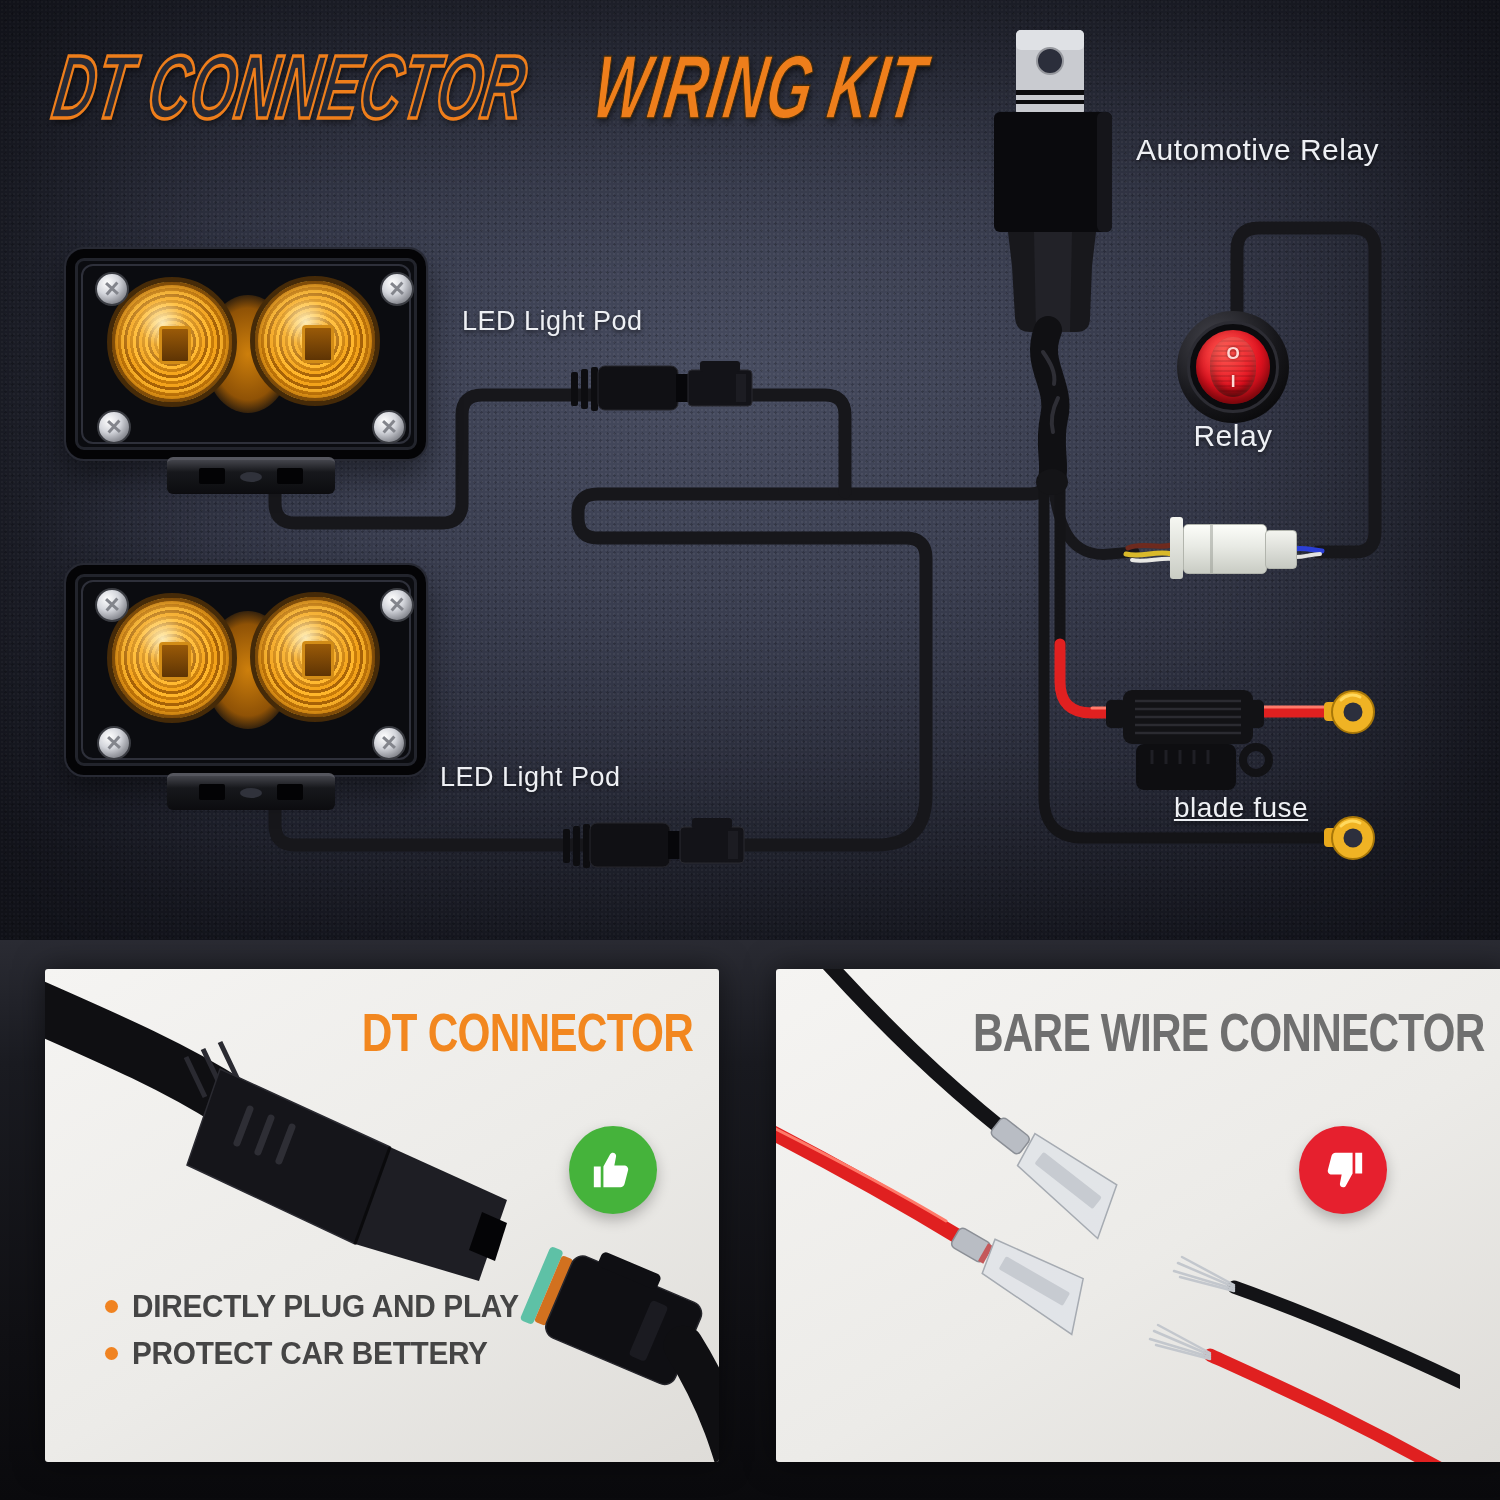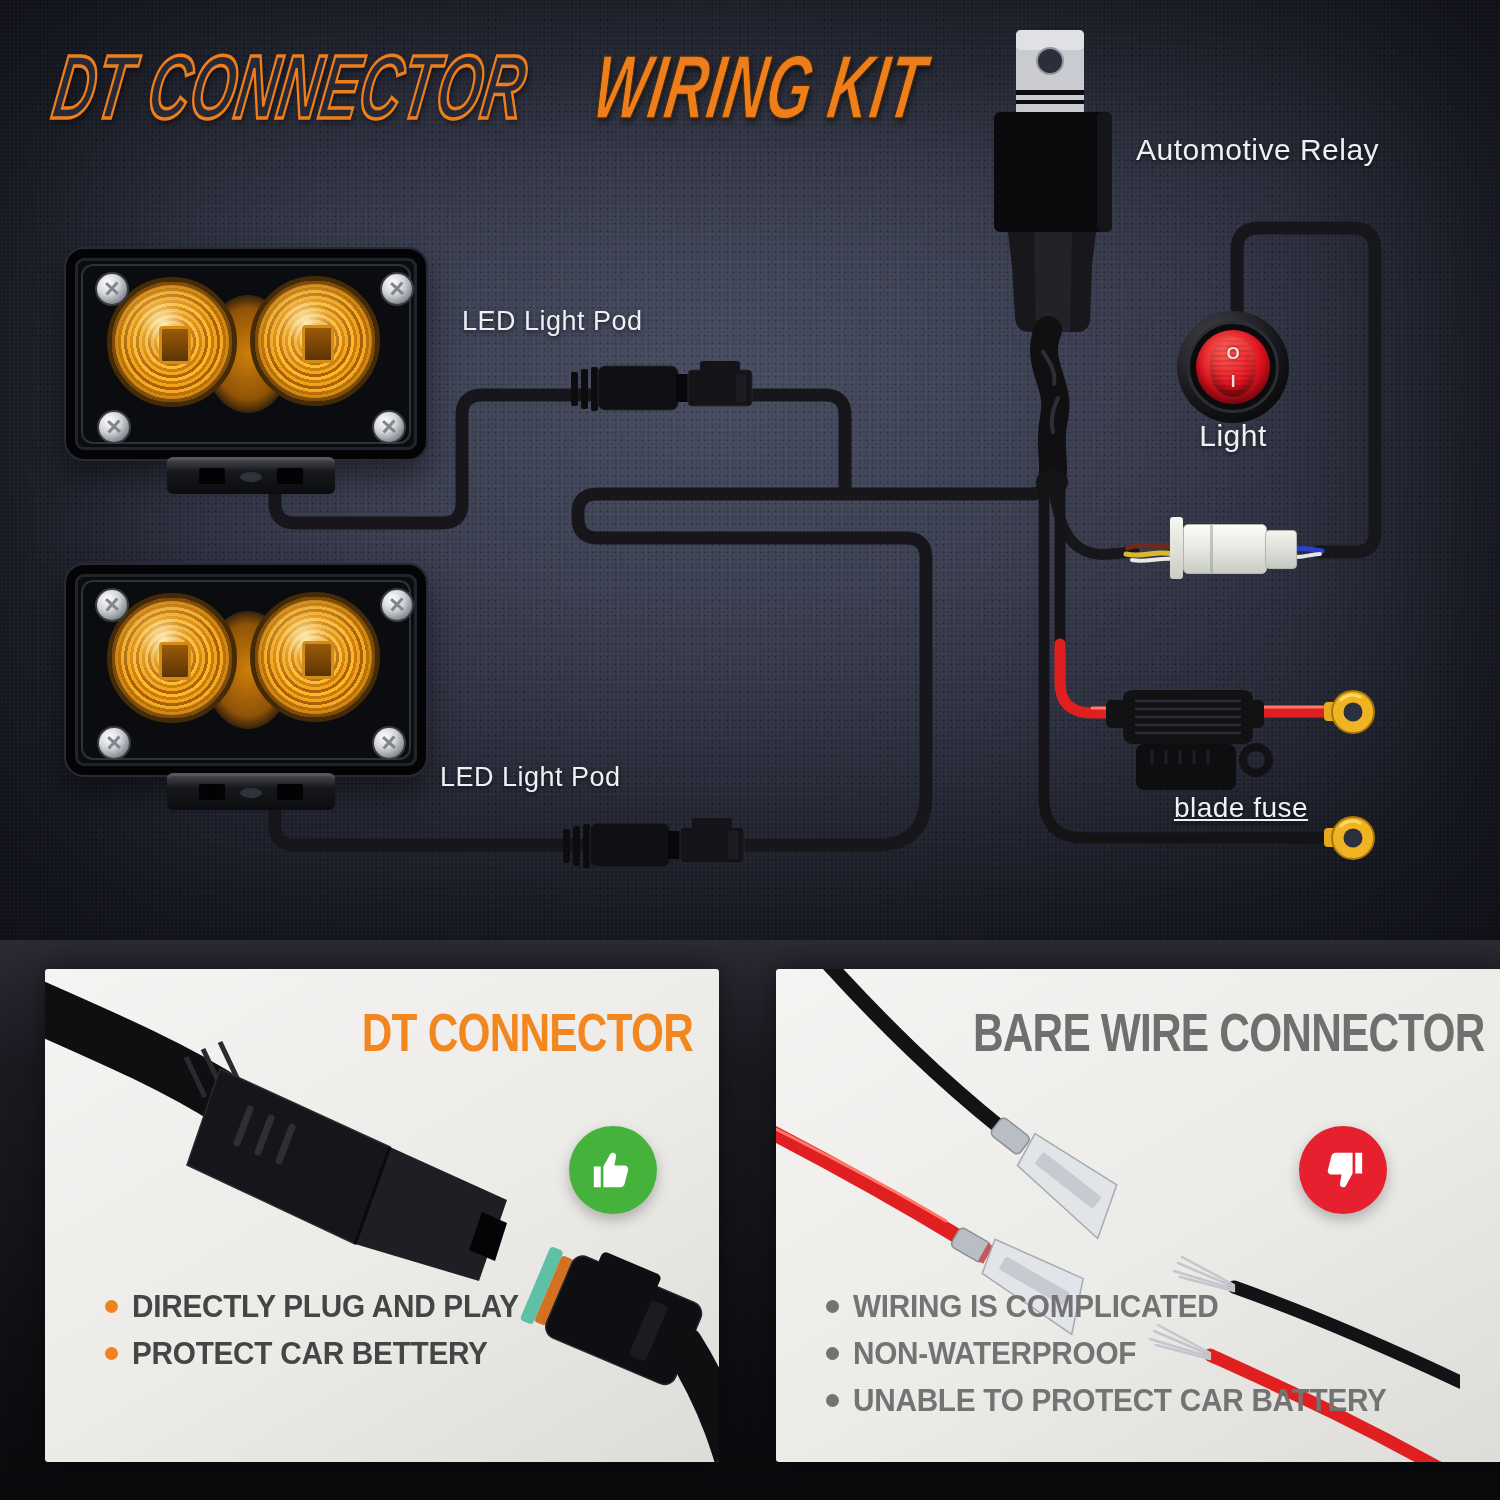--- a/index.html
+++ b/index.html
@@ -293,21 +293,21 @@
       <div class="wc-flange"></div>
       <div class="wc-body">
           <div class="wc-seam"></div>
         </div>
       <div class="wc-tip"></div>
     </div>
 
     <div class="dlabel" style="left:1136px;top:133px;font-size:30px;">Automotive Relay</div>
     <div class="dlabel" style="left:462px;top:306px;font-size:27px;">LED Light Pod</div>
     <div class="dlabel" style="left:440px;top:762px;font-size:27px;">LED Light Pod</div>
-    <div class="dlabel" style="left:1180px;top:419px;width:106px;text-align:center;font-size:30px;">Light</div>
+    <div class="dlabel" style="left:1180px;top:419px;width:106px;text-align:center;font-size:30px;">Relay</div>
     <div class="dlabel" style="left:1170px;top:792px;width:142px;text-align:center;font-size:28px;text-decoration:underline;">blade fuse</div>
   </div>
 
   <div class="bottom">
 
     <div class="panel pl">
       <svg class="pgfx" width="674" height="493" viewBox="0 0 674 493">
         <path d="M-30,28 C70,72 130,98 186,134" fill="none" stroke="#0f0f12" stroke-width="52" stroke-linecap="round"></path>
         <path d="M141,88 L160,128 M158,80 L177,120 M175,73 L194,113" stroke="#2a2a31" stroke-width="5" fill="none"></path>
         <path d="M175,100 L345,178 L310,275 L142,196 Z" fill="#15151a" stroke="#2a2a31" stroke-width="1.5"></path>
@@ -372,29 +372,15 @@
           <line x1="434" y1="384" x2="382" y2="356"></line>
             <line x1="434" y1="390" x2="380" y2="376"></line>
         </g>
       </svg>
       <div class="p-title">BARE WIRE CONNECTOR</div>
       <div class="badge" style="left:523px;top:157px;background:#e6202e;">
         <svg width="46" height="46" viewBox="0 0 24 24" style="transform:rotate(180deg)">
           <path fill="#ffffff" d="M2 10.2h3.6V21H2zM7 21h8.9c1 0 1.9-.7 2.1-1.7l1.9-7.3c.3-1.2-.7-2.4-2-2.4h-5.2l.9-4.6c.2-1.1-.6-2-1.7-2-.6 0-1.1.3-1.4.8L7 10.2z"></path>
         </svg>
       </div>
-      <ul class="bullets">
-        <li>
-            <span class="dot"></span>
-            <span class="btext">WIRING IS COMPLICATED</span>
-          </li>
-        <li>
-            <span class="dot"></span>
-            <span class="btext">NON-WATERPROOF</span>
-          </li>
-        <li>
-            <span class="dot"></span>
-            <span class="btext">UNABLE TO PROTECT CAR BATTERY</span>
-          </li>
-      </ul>
     </div>
   </div>
 </div>
 
 </body></html>

